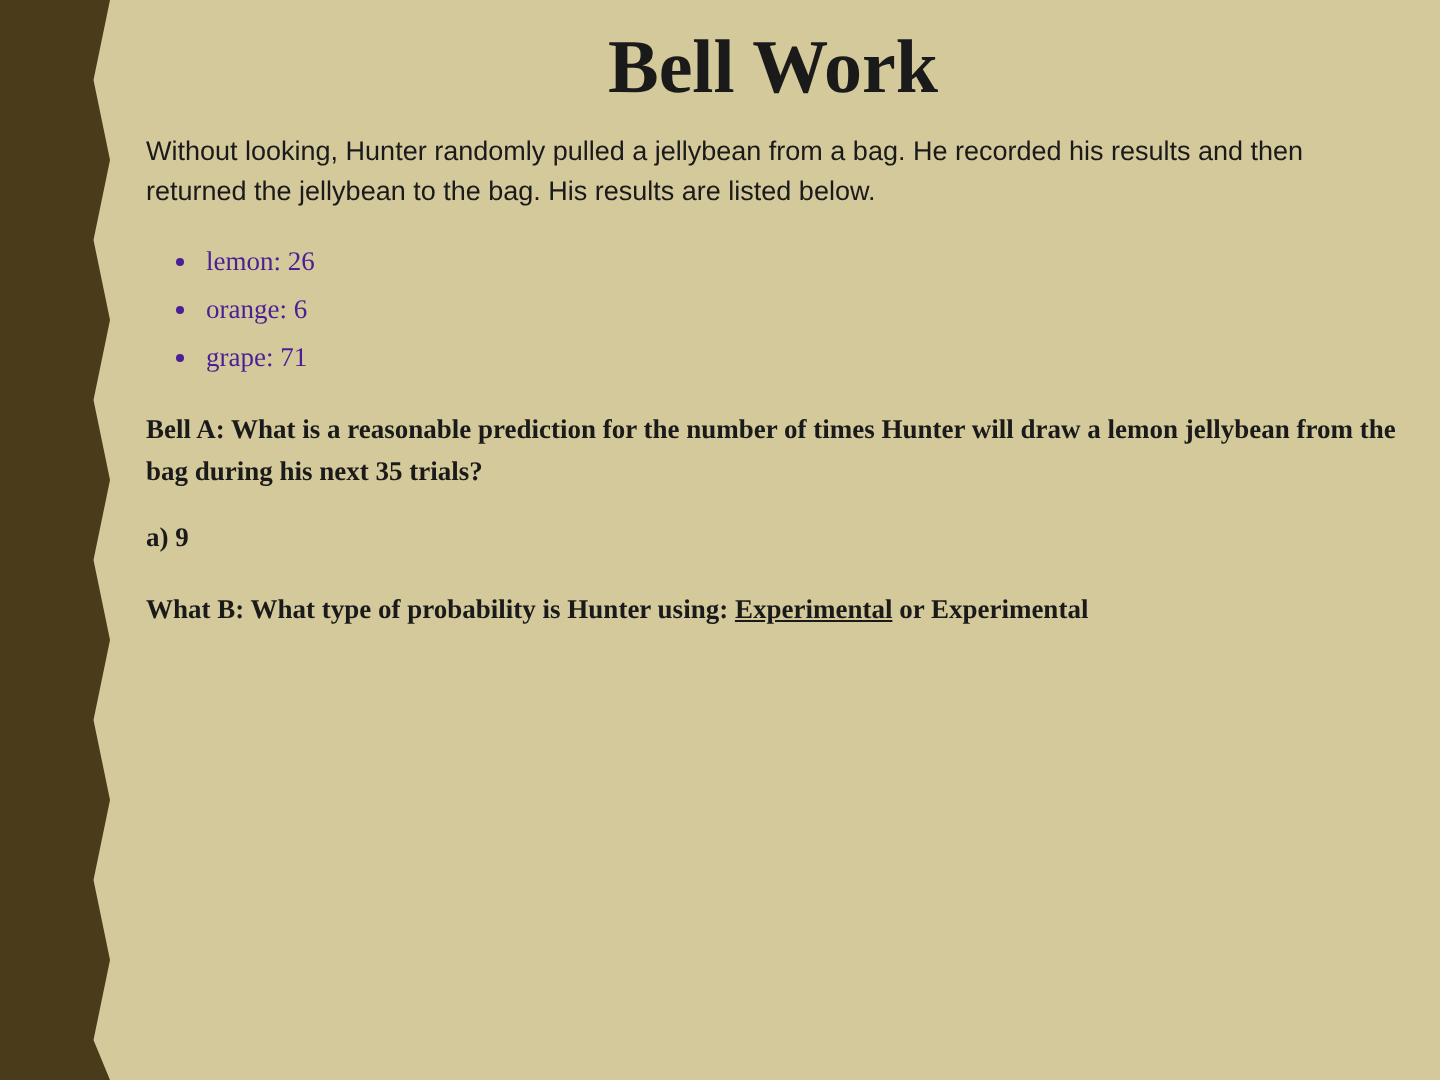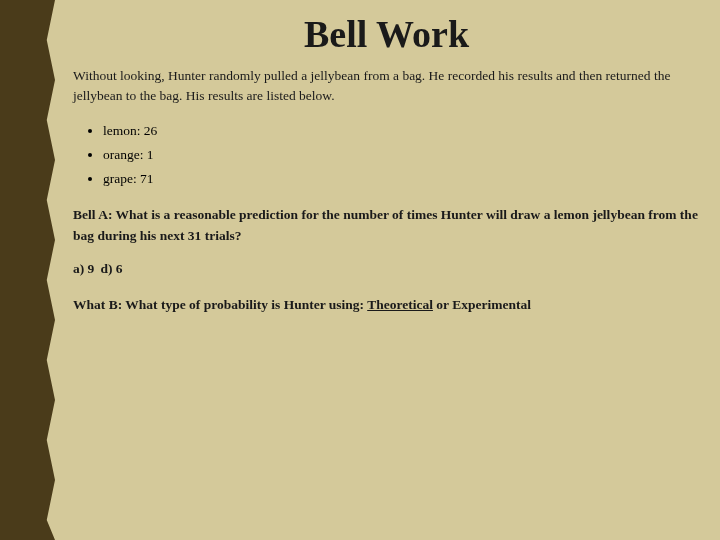--- a/index.html
+++ b/index.html
@@ -60,48 +60,49 @@
       text-align: center;
       margin-bottom: 10px;
       font-family: 'Comic Sans MS', cursive;
     }
 
     .intro-text {
       font-size: 13.5px;
       color: #1a1a1a;
       line-height: 1.5;
       margin-bottom: 12px;
-      font-family: Liberation Serif, serif;
+      font-family: Liberation Sans, sans-serif;
     }
 
     .bullet-list {
       list-style: disc;
       margin-left: 30px;
       margin-bottom: 14px;
       font-size: 13.5px;
-      color: #000000;
+      color: #4c1d95;
       line-height: 1.8;
       font-family: 'Comic Sans MS', cursive;
     }
 
     .bullet-list li {
       font-size: 13.5px;
     }
 
     .part-a-question {
       font-size: 13.5px;
       font-weight: bold;
       color: #1a1a1a;
       line-height: 1.55;
       margin-bottom: 14px;
       font-family: 'Comic Sans MS', cursive;
     }
 
     .answer-choices {
       display: flex;
+      flex-direction: column;
       gap: 6px;
       margin-bottom: 14px;
     }
 
     .answer-choice {
       font-size: 13.5px;
       font-weight: bold;
       color: #1a1a1a;
       font-family: 'Comic Sans MS', cursive;
     }
@@ -127,33 +128,32 @@
   <div class="left-strip"></div>
 
   <div class="content-area">
 
     <h1 class="title">Bell Work</h1>
 
     <p class="intro-text">Without looking, Hunter randomly pulled a jellybean from a bag.  He recorded his results and then returned  the jellybean to the bag.  His results are listed below.</p>
 
     <ul class="bullet-list">
       <li>lemon: 26</li>
-      <li>orange: 1</li>
+      <li>orange: 6</li>
       <li>grape: 71</li>
     </ul>
 
     <p class="part-a-question">
       <span>Bell A:</span>
-      <span>What is a reasonable prediction for the number of times Hunter will draw a lemon jellybean from the bag during his next 31 trials?</span>
+      <span>What is a reasonable prediction for the number of times Hunter will draw a lemon jellybean from the bag during his next 35 trials?</span>
     </p>
 
     <div class="answer-choices">
       <div class="answer-choice">a) 9</div>
-      <div class="answer-choice">d) 6</div>
     </div>
 
     <p class="part-b-question">
       <span>What B:</span>
-      <span> What type of probability is Hunter using:  <span class="highlight-theoretical">Theoretical</span>   or   Experimental</span>
+      <span> What type of probability is Hunter using:  <span class="highlight-theoretical">Experimental</span>   or   Experimental</span>
     </p>
 
   </div>
 </div>
 
 </body></html>

